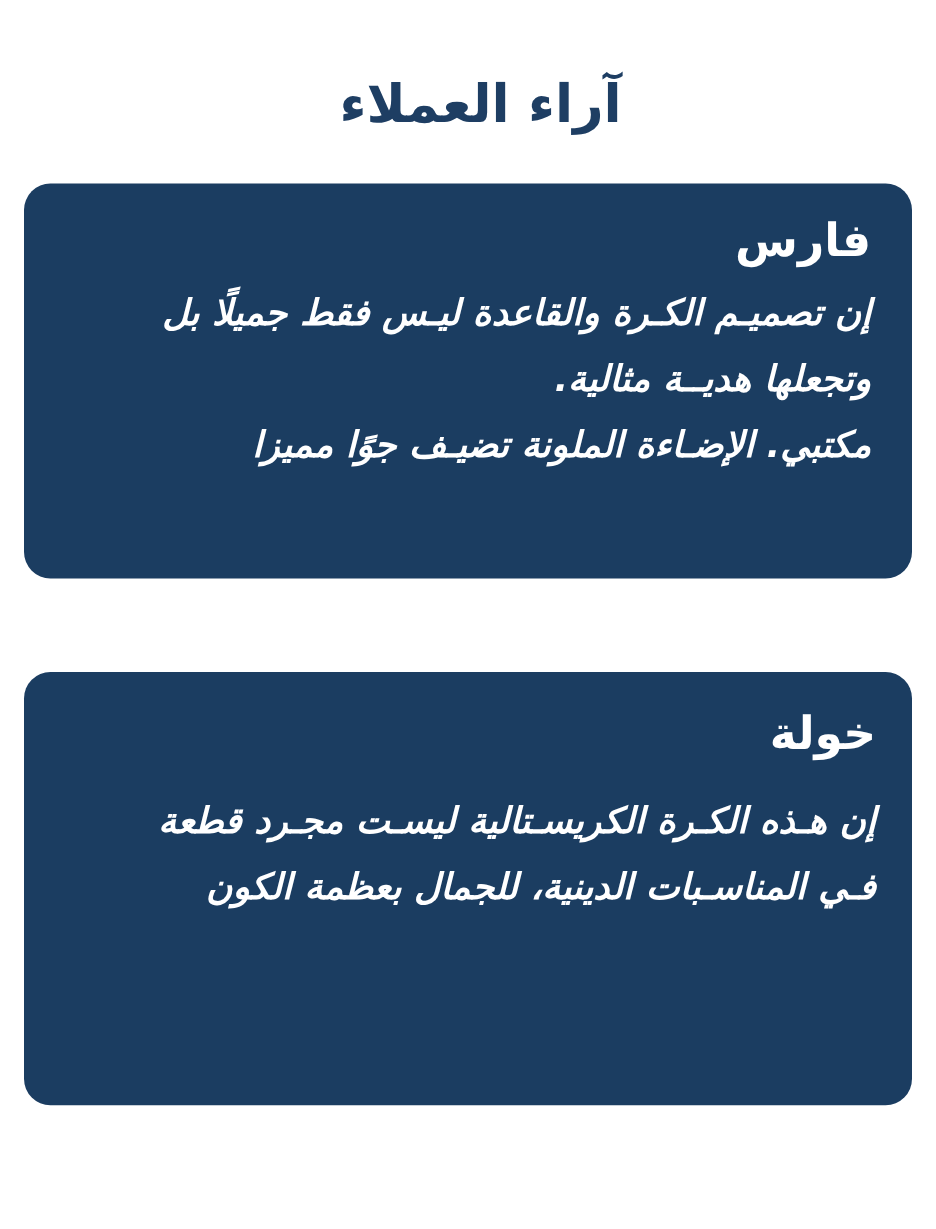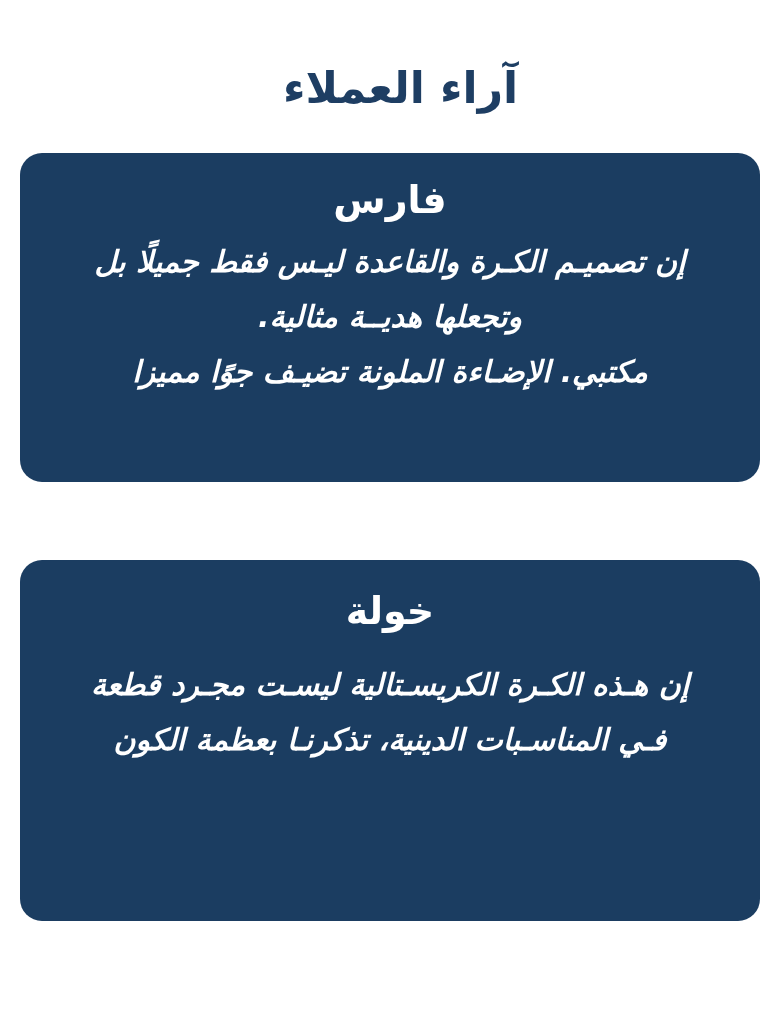--- a/index.html
+++ b/index.html
@@ -30,31 +30,31 @@
     line-height: 1.2;
     letter-spacing: 1px;
     padding-left: 21px;
   }
   .review-card{
     background: var(--card_bg);
     border-radius: 22px;
     width: 740px;
     margin: 0 auto;
     color: var(--card_text);
-    text-align: center;
+    text-align: right;
   }
   .card-1{
     margin-top: 38px;
     min-height: 329px;
     padding: 22px 34px 26px;
   }
   .card-2{
     margin-top: 78px;
     min-height: 361px;
-    padding: 26px 40px 38px;
+    padding: 26px 30px 38px;
   }
   .reviewer-name{
     font-size: 38px;
     font-weight: bold;
     line-height: 1.35;
     color: var(--card_text);
   }
   .card-1 .reviewer-name{ margin-bottom: 8px; }
   .card-2 .reviewer-name{ margin-bottom: 20px; }
   .review-body{
@@ -81,17 +81,17 @@
       <div class="review-line">إن تصميـم الكـرة والقاعدة ليـس فقط جميلًا بل</div>
       <div class="review-line">وتجعلها هديــة مثالية.</div>
       <div class="review-line">مكتبي. الإضـاءة الملونة تضيـف جوًا مميزا</div>
     </div>
   </section>
 
   <section class="review-card card-2">
     <h2 class="reviewer-name">خولة</h2>
     <div class="review-body">
       <div class="review-line">إن هـذه الكـرة الكريسـتالية ليسـت مجـرد قطعة</div>
-      <div class="review-line">فـي المناسـبات الدينية، تذكرنـا بعظمة الكون</div>
+      <div class="review-line">فـي المناسـبات الدينية، للجمال بعظمة الكون</div>
     </div>
   </section>
 
 </div>
 
 </body></html>

